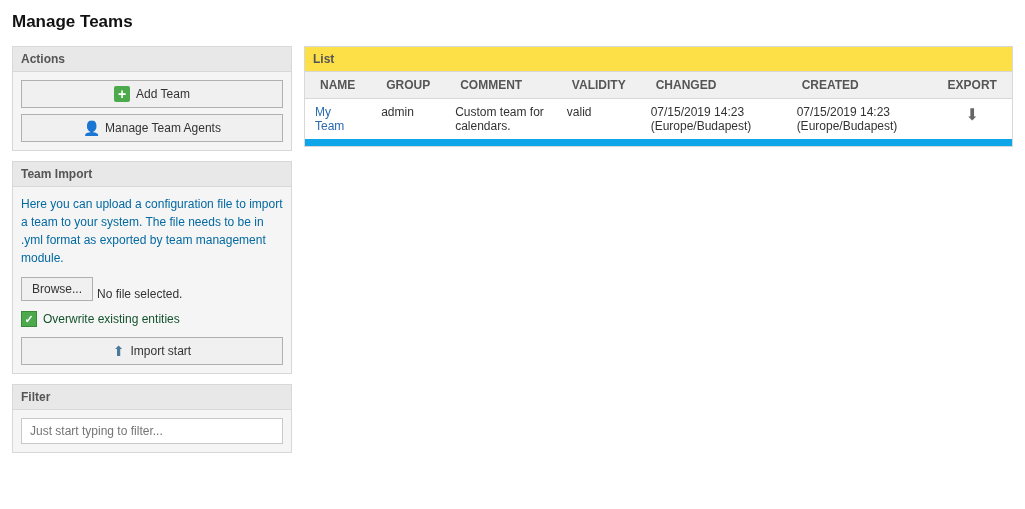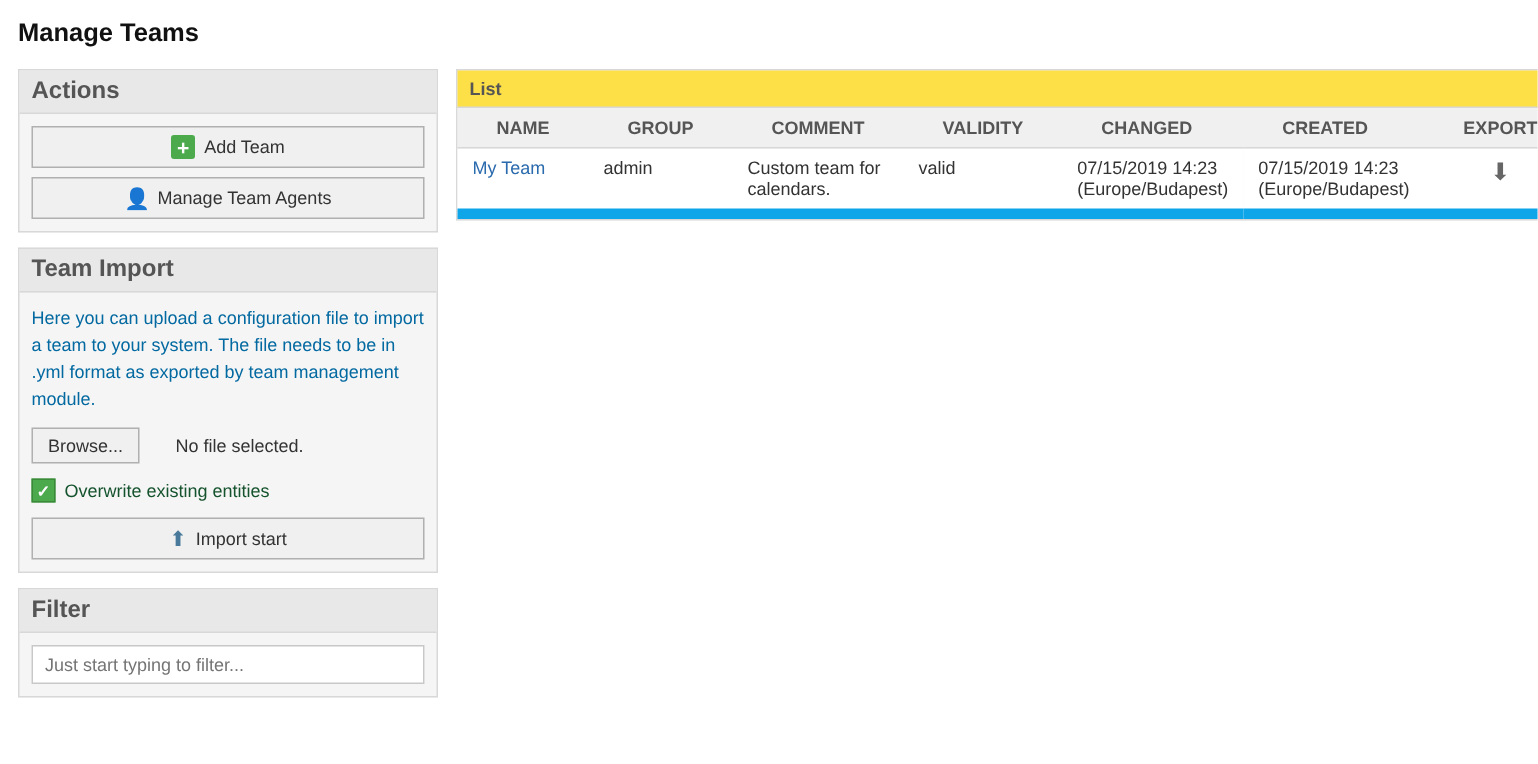--- a/index.html
+++ b/index.html
@@ -32,21 +32,21 @@
       flex: 1;
     }
     .section-box {
       border: 1px solid #d8d8d8;
       background: #f5f5f5;
     }
     .section-header {
       background: #e8e8e8;
       padding: 5px 8px;
       font-weight: bold;
-      font-size: 16px;
+      font-size: 12px;
       color: #555;
       border-bottom: 1px solid #d8d8d8;
     }
     .section-content {
       padding: 8px;
     }
     .btn {
       display: flex;
       align-items: center;
       justify-content: center;
@@ -80,22 +80,22 @@
       font-size: 14px;
     }
     .team-import-desc {
       font-size: 12px;
       color: #0369a1;
       margin-bottom: 10px;
       line-height: 1.5;
     }
     .file-input-row {
       display: flex;
-      align-items: center;
-      gap: 24px;
+      align-items: flex-end;
+      gap: 4px;
       margin-bottom: 10px;
     }
     .browse-btn {
       padding: 4px 10px;
       border: 1px solid #b0b0b0;
       background: #f0f0f0;
       cursor: pointer;
       font-size: 12px;
       color: #333;
       white-space: nowrap;
@@ -174,21 +174,21 @@
     }
     table.data-table {
       width: 100%;
       border-collapse: collapse;
       font-size: 12px;
     }
     table.data-table thead tr {
       background: #f0f0f0;
     }
     table.data-table thead th {
-      padding: 6px 26px;
+      padding: 6px 15px;
       text-align: left;
       font-weight: bold;
       color: #555;
       border-bottom: 1px solid #d8d8d8;
       white-space: nowrap;
     }
     table.data-table tbody tr {
       background: #fff;
     }
     table.data-table tbody td {

